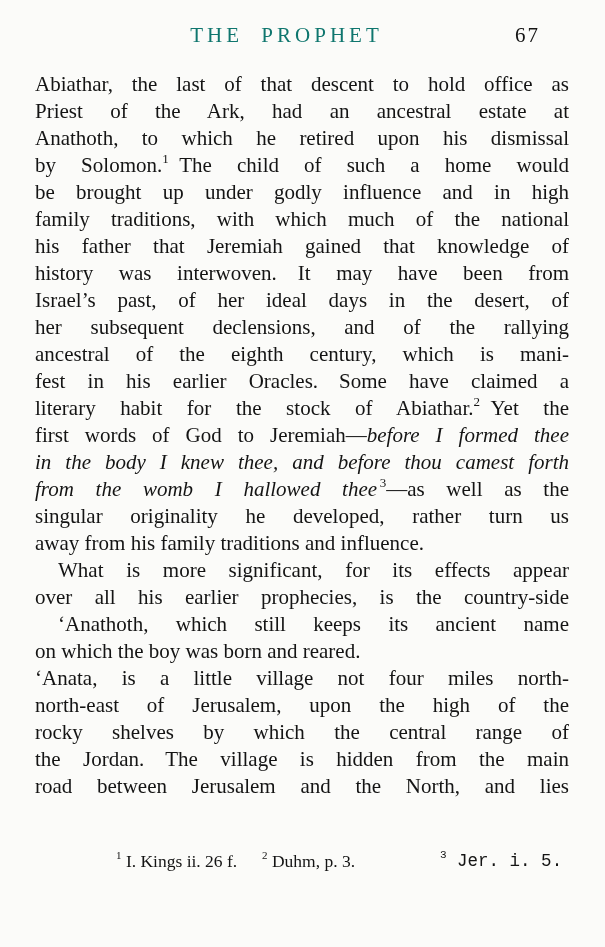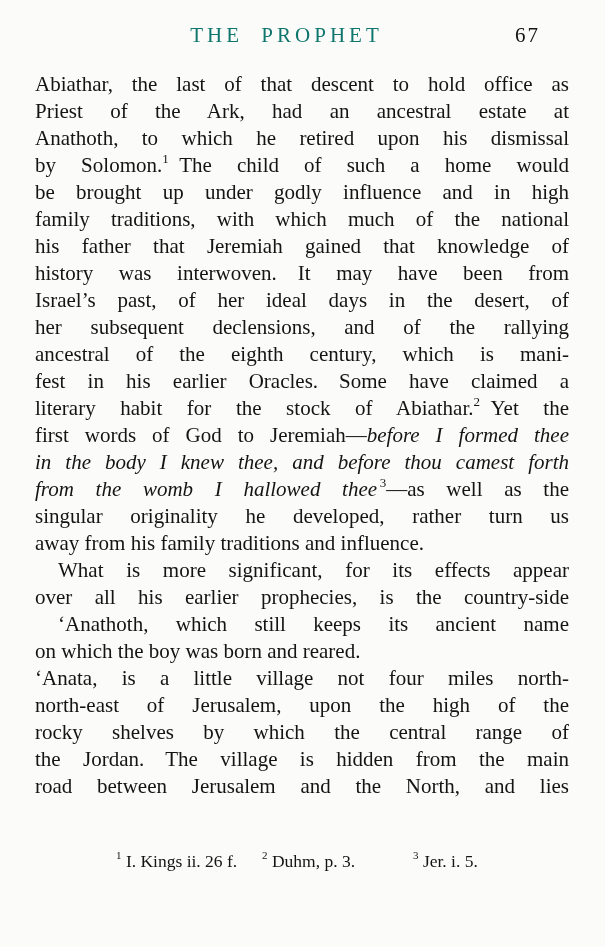--- a/index.html
+++ b/index.html
@@ -12,21 +12,21 @@
   .bodytext{position:absolute;top:71px;left:35px;right:36px;}
   .line{height:27px;line-height:27px;font-size:21px;text-align:justify;text-align-last:justify;}
   .line.noj{text-align:left;text-align-last:left;}
   .line.indent{padding-left:23px;}
   .it{font-style:italic;}
   .line sup{font-size:13px;line-height:0;position:relative;top:-1px;}
   .fnotes{position:absolute;top:851px;left:35px;right:35px;height:28px;font-size:17.5px;}
   .footnote{position:absolute;top:0;white-space:nowrap;}
   .footnote:nth-child(1){left:33px;margin-left:48px;}
   .footnote:nth-child(2){left:227px;}
-  .footnote:nth-child(3){left:378px;}
+  .footnote:nth-child(3){left:405px;font-family:Liberation Mono, monospace;}
   .footnote sup{font-size:11px;line-height:0;position:relative;top:-1px;}
 </style>
 </head>
 <body>
 
 <div class="page">
   <div class="hdr">
     <span class="title">THE PROPHET</span>
     <span class="pageno">67</span>
   </div>

